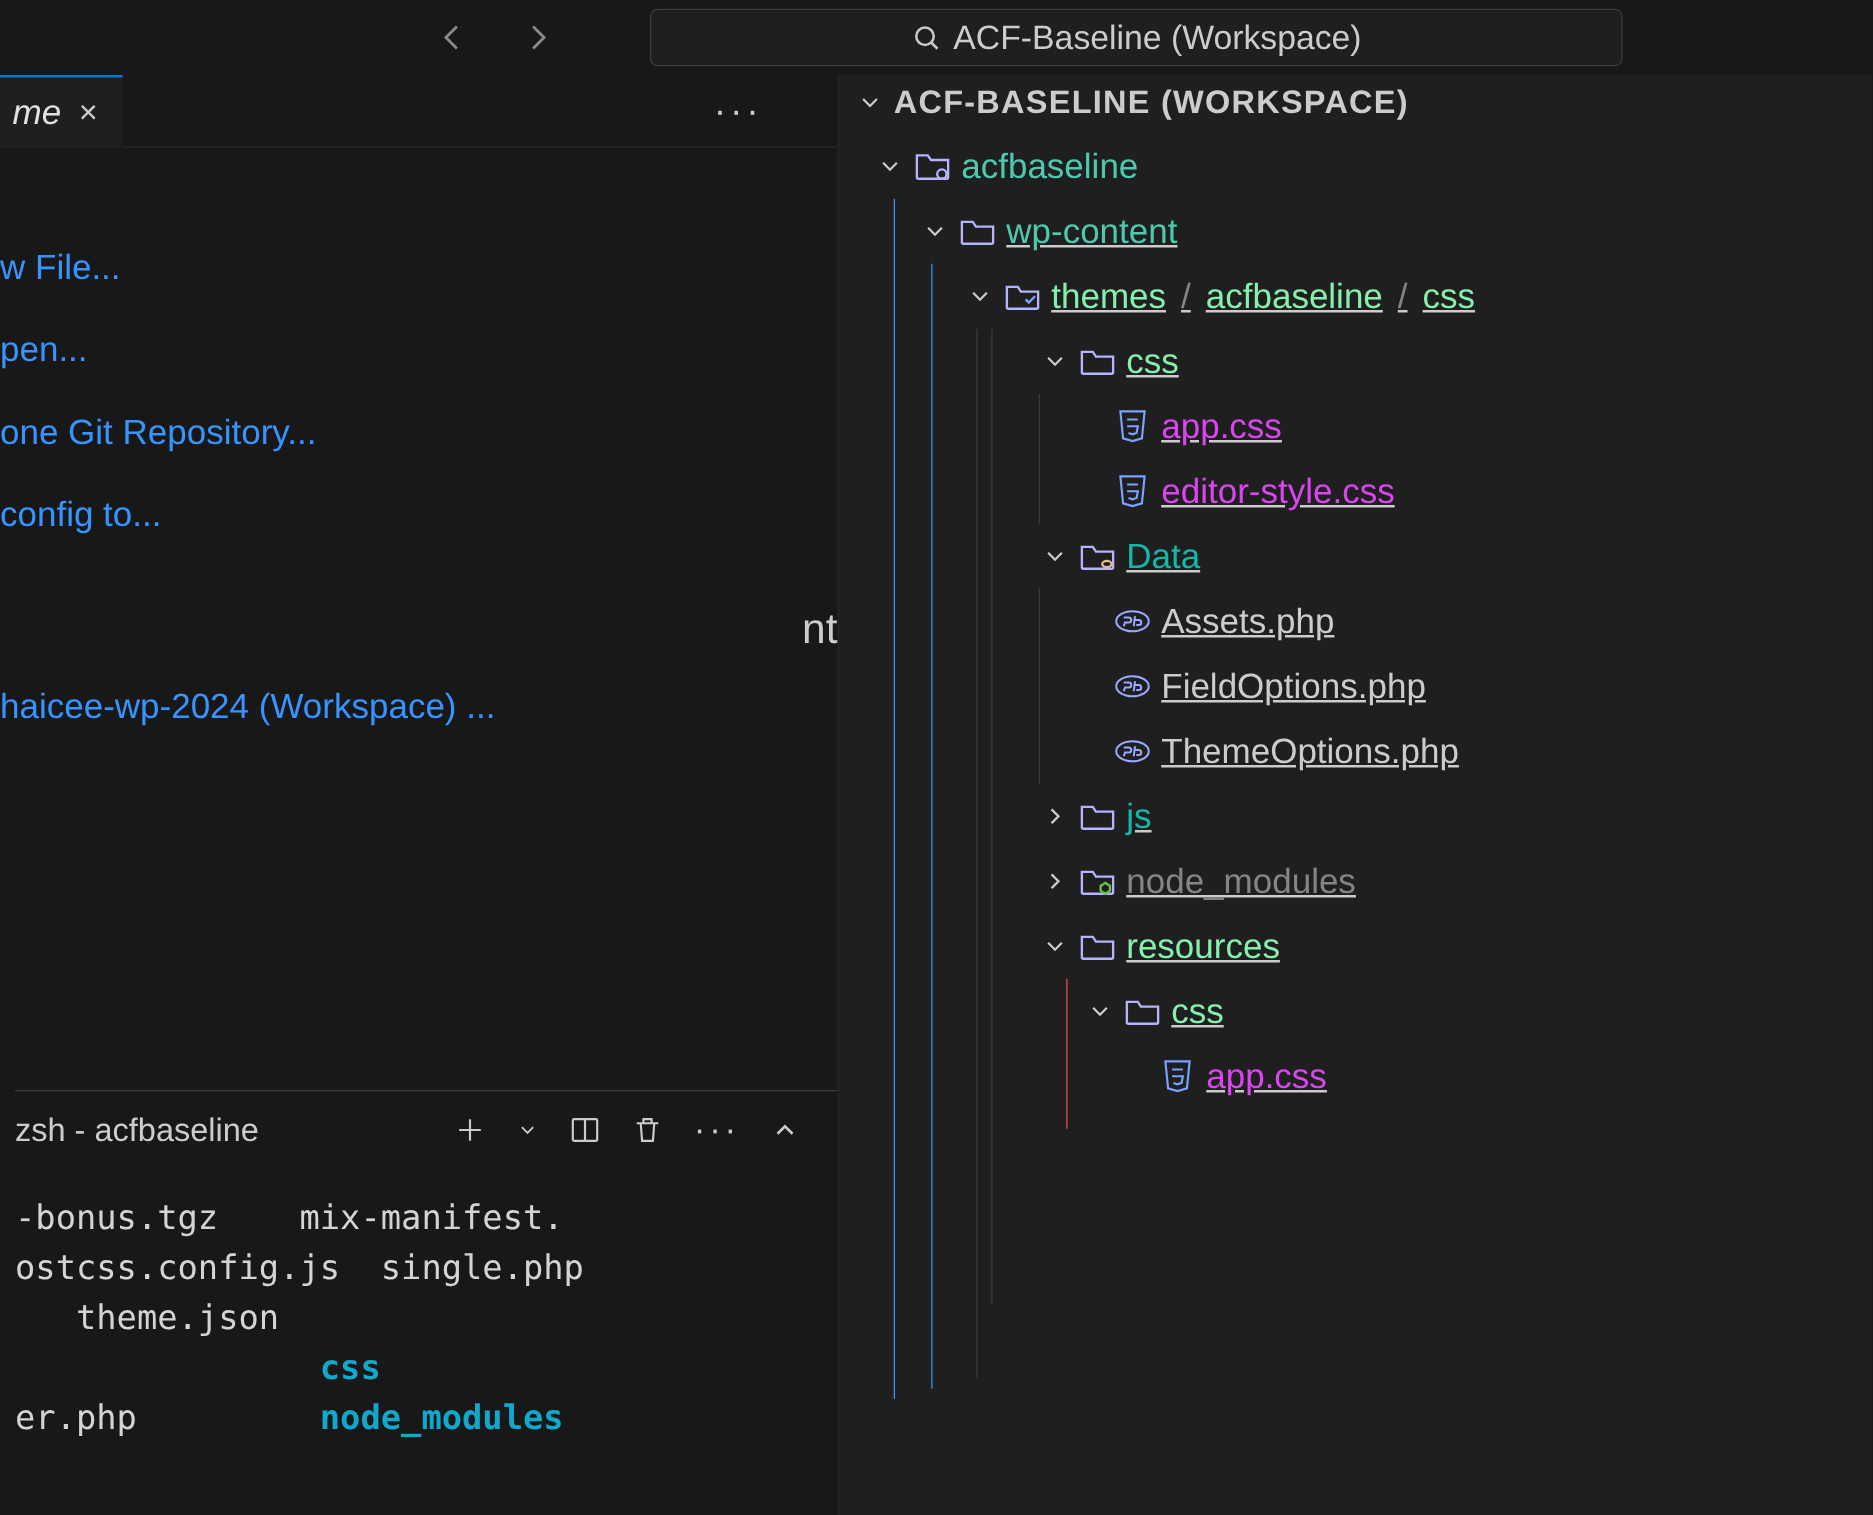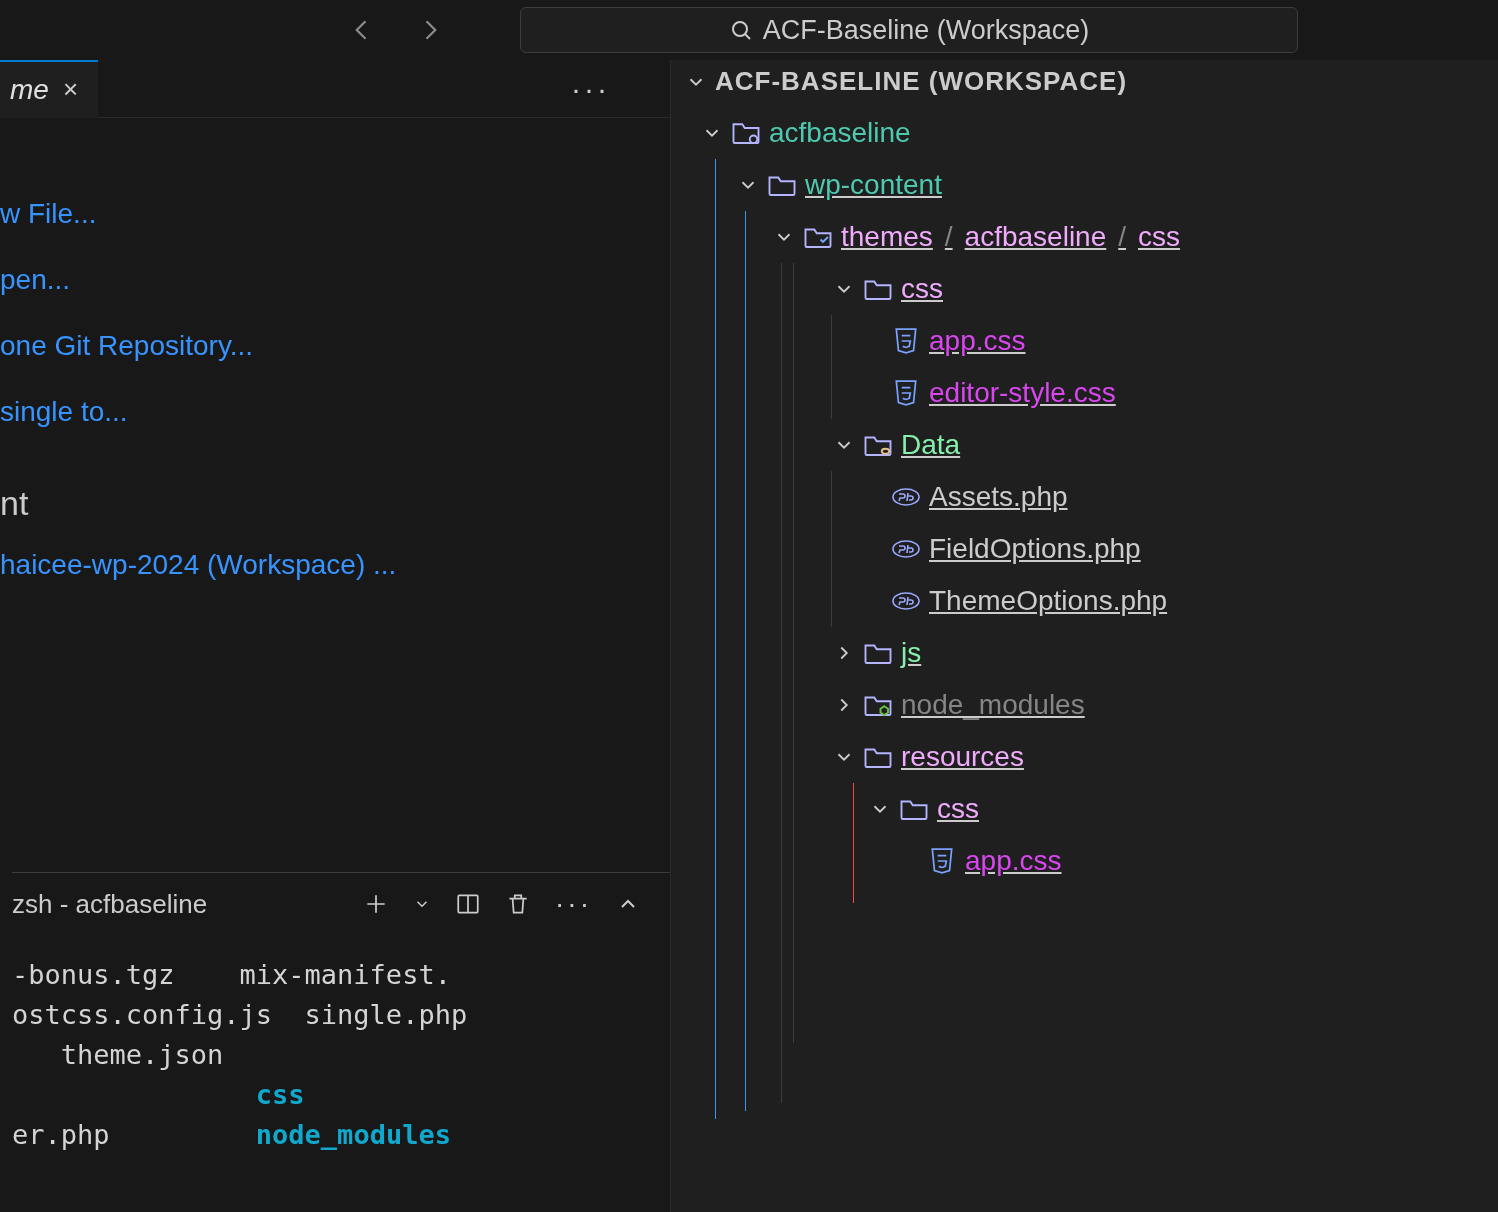--- a/index.html
+++ b/index.html
@@ -21,21 +21,21 @@
 
 .editor-pane { width:670px; height:100%; display:flex; flex-direction:column; background:#181818; position:relative; }
 .tabbar { height:58px; display:flex; align-items:center; background:#181818; position:relative; border-bottom:1px solid #2a2a2a;}
 .tab { height:58px; display:flex; align-items:center; padding:0 20px 0 10px; background:#1f1f1f; border-top:2px solid #007acc; color:#e0e0e0; font-size:28px; font-style:italic;}
 .tab-close { margin-left:14px; color:#cccccc; font-size:26px; cursor:pointer; font-style:normal;}
 .tab-more { position:absolute; right:60px; color:#cccccc; font-size:30px; letter-spacing:3px; cursor:pointer; }
 
 .welcome { padding:80px 0 0 0; }
 .welcome-link { color:#3794ff; font-size:28px; margin-bottom:34px; cursor:pointer; }
 
-.recent-heading { color:#cccccc; font-size:34px; margin-top:56px; margin-bottom:26px;}
+.recent-heading { color:#cccccc; font-size:34px; margin-top:56px; margin-bottom:26px;text-align:right;}
 .recent-item { color:#3794ff; font-size:28px; cursor:pointer;}
 
 
 .terminal-panel { position:absolute; bottom:0; left:12px; right:0; height:340px; border-top:1px solid #3c3c3c; background:#181818; }
 .terminal-header { height:62px; display:flex; align-items:center; font-size:26px; color:#cccccc; position:relative; }
 .terminal-title { padding-left:0; margin-right:auto; }
 .terminal-actions { display:flex; gap:24px; align-items:center; padding-right:30px; }
 .terminal-action { cursor:pointer; display:flex; align-items:center; }
 .terminal-body { padding:20px 10px 0 0; font-family:Menlo,Monaco,monospace; font-size:27px; line-height:40px; color:#d4d4d4; white-space:pre; overflow:hidden; }
 .term-cyan { color:#11a8cd; font-weight:600;}
@@ -45,22 +45,22 @@
 .sidebar { flex:1; height:100%; background:#1f1f1f; border-left:1px solid #2a2a2a; display:flex; flex-direction:column; }
 .sidebar-title { padding:26px 30px 14px 30px; color:#bbbbbb; font-size:23px; letter-spacing:2px; }
 .tree-header { display:flex; align-items:center; gap:8px; padding:6px 0 10px 14px; color:#cccccc; font-size:26px; font-weight:700; letter-spacing:1px; cursor:pointer;}
 .tree { padding-left:18px; position:relative; }
 .tree-row { display:flex; align-items:center; height:52px; gap:8px; cursor:pointer; font-size:28px; white-space:nowrap; }
 .chev { width:22px; height:22px; display:flex; align-items:center; justify-content:center; }
 .chev svg { stroke:#cccccc; }
 .ico { width:30px; height:30px; display:flex; align-items:center; justify-content:center; }
 .fld { stroke:#b4b4ff; fill:none; }
 .fld-green { color:#4ec9b0; }
-.fld-amber { color:#f0abfc; }
-.fld-grey { color:#86efac; }
+.fld-amber { color:#86efac; }
+.fld-grey { color:#14b8a6; }
 .fld-dim { color:#858585; }
 .file-css { color:#d946ef; }
 .file-php { color:#cccccc; }
 .guide { position:absolute; top:0; bottom:0; width:1px; background:#3c3c3c; }
 .guide-active { background:#3794ff; }
 .sep { color:#858585; padding:0 4px;}
 
 
 svg { display:block; }
 </style>
@@ -97,21 +97,21 @@
           <span>me</span>
           <span class="tab-close">×</span>
         </div>
         <span class="tab-more">···</span>
       </div>
 
       <div class="welcome">
         <div class="welcome-link">w File...</div>
         <div class="welcome-link">pen...</div>
         <div class="welcome-link">one Git Repository...</div>
-        <div class="welcome-link">single to...</div>
+        <div class="welcome-link">config to...</div>
 
         <div class="recent-heading">nt</div>
         <div class="recent-item">haicee-wp-2024 (Workspace) ...</div>
       </div>
 
       <div class="terminal-panel">
         <div class="terminal-header">
           <span class="terminal-title">zsh - acfbaseline</span>
           <div class="terminal-actions">
             <span class="terminal-action">

